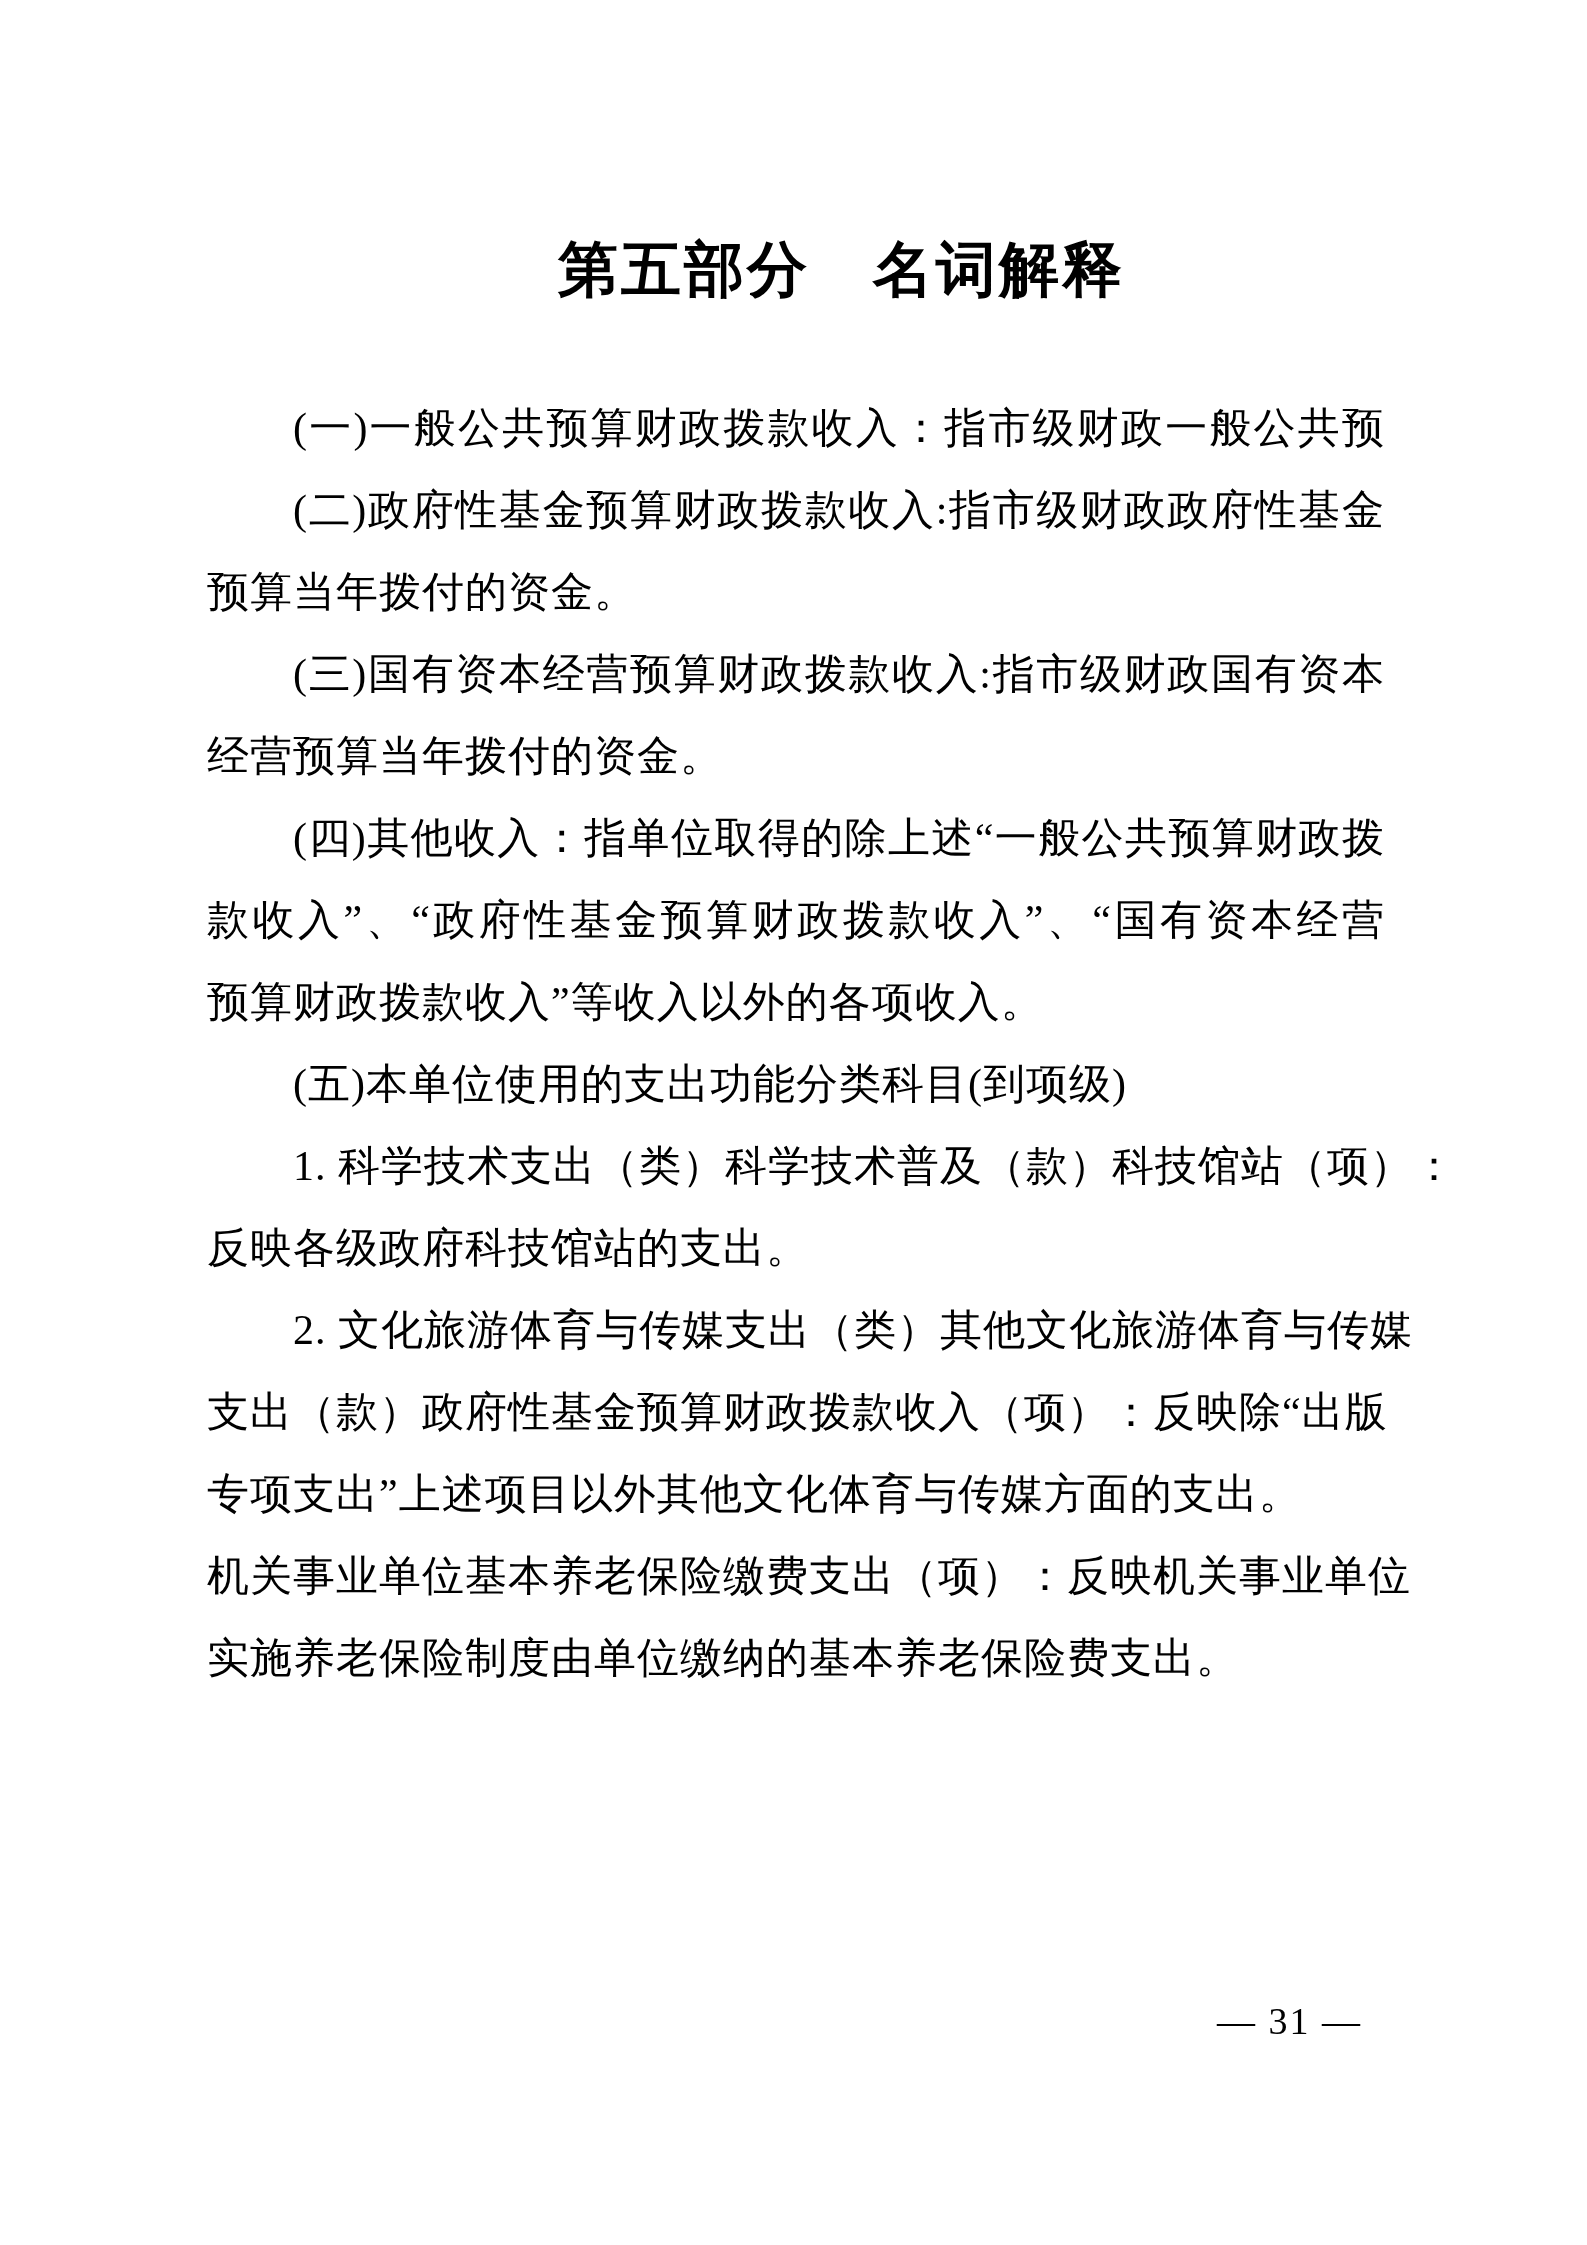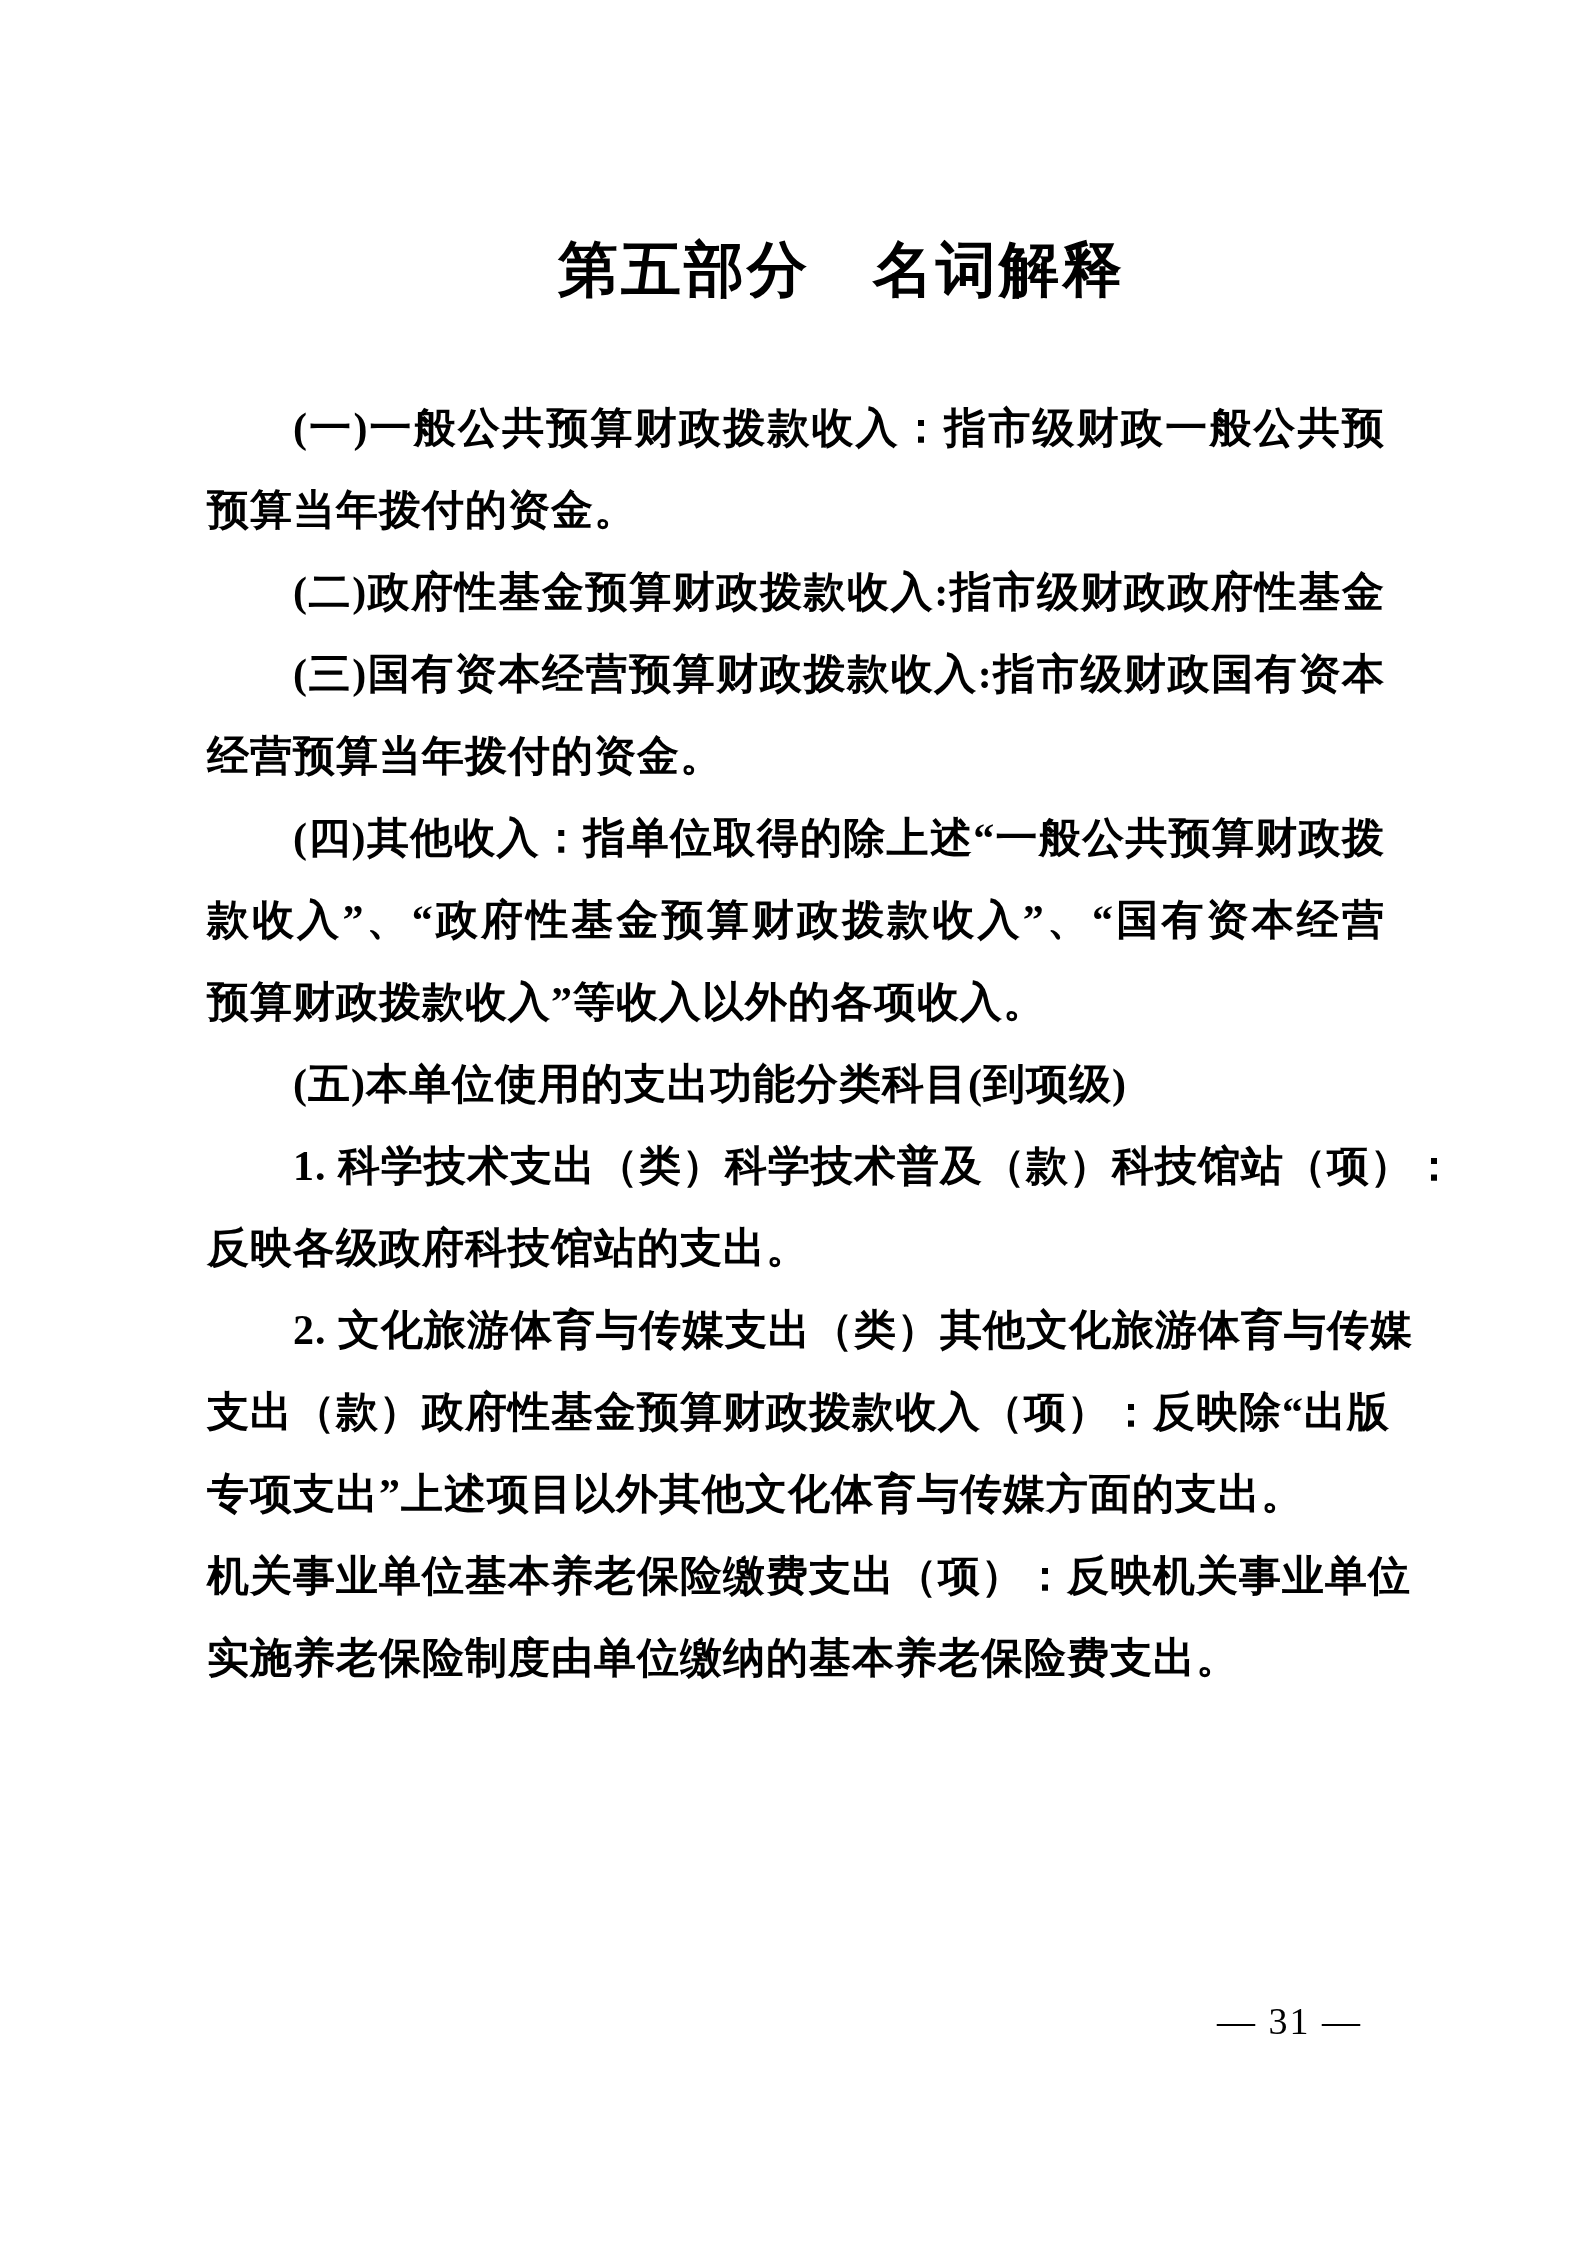--- a/index.html
+++ b/index.html
@@ -37,21 +37,20 @@
     top: 387px;
     width: 1178px;
     font-size: 42px;
     color: #000000;
   }
   .line {
     height: 82px;
     line-height: 82px;
     white-space: nowrap;
     letter-spacing: 1px;
-    font-weight: bold;
   }
   .line.indent {
     padding-left: 86px;
   }
   .line.just {
     text-align: justify;
     -moz-text-align-last: justify;
     text-align-last: justify;
   }
   .page-number {
@@ -68,22 +67,22 @@
 </style>
 </head>
 <body>
 
 <div class="page" style="background: rgb(255, 255, 255); color: rgb(0, 0, 0);">
 
   <div class="doc-title">第五部分　名词解释</div>
 
   <div class="doc-body">
       <div class="line indent just">(一)一般公共预算财政拨款收入：指市级财政一般公共预</div>
+      <div class="line indent just">(二)政府性基金预算财政拨款收入:指市级财政政府性基金</div>
       <div class="line">预算当年拨付的资金。</div>
-      <div class="line indent just">(二)政府性基金预算财政拨款收入:指市级财政政府性基金</div>
       <div class="line indent just">(三)国有资本经营预算财政拨款收入:指市级财政国有资本</div>
       <div class="line">经营预算当年拨付的资金。</div>
       <div class="line indent just">(四)其他收入：指单位取得的除上述“一般公共预算财政拨</div>
       <div class="line just">款收入”、“政府性基金预算财政拨款收入”、“国有资本经营</div>
       <div class="line">预算财政拨款收入”等收入以外的各项收入。</div>
       <div class="line indent">(五)本单位使用的支出功能分类科目(到项级)</div>
       <div class="line indent just">1. 科学技术支出（类）科学技术普及（款）科技馆站（项）：</div>
       <div class="line">反映各级政府科技馆站的支出。</div>
       <div class="line indent just">2. 文化旅游体育与传媒支出（类）其他文化旅游体育与传媒</div>
       <div class="line just">支出（款）政府性基金预算财政拨款收入（项）：反映除“出版</div>

